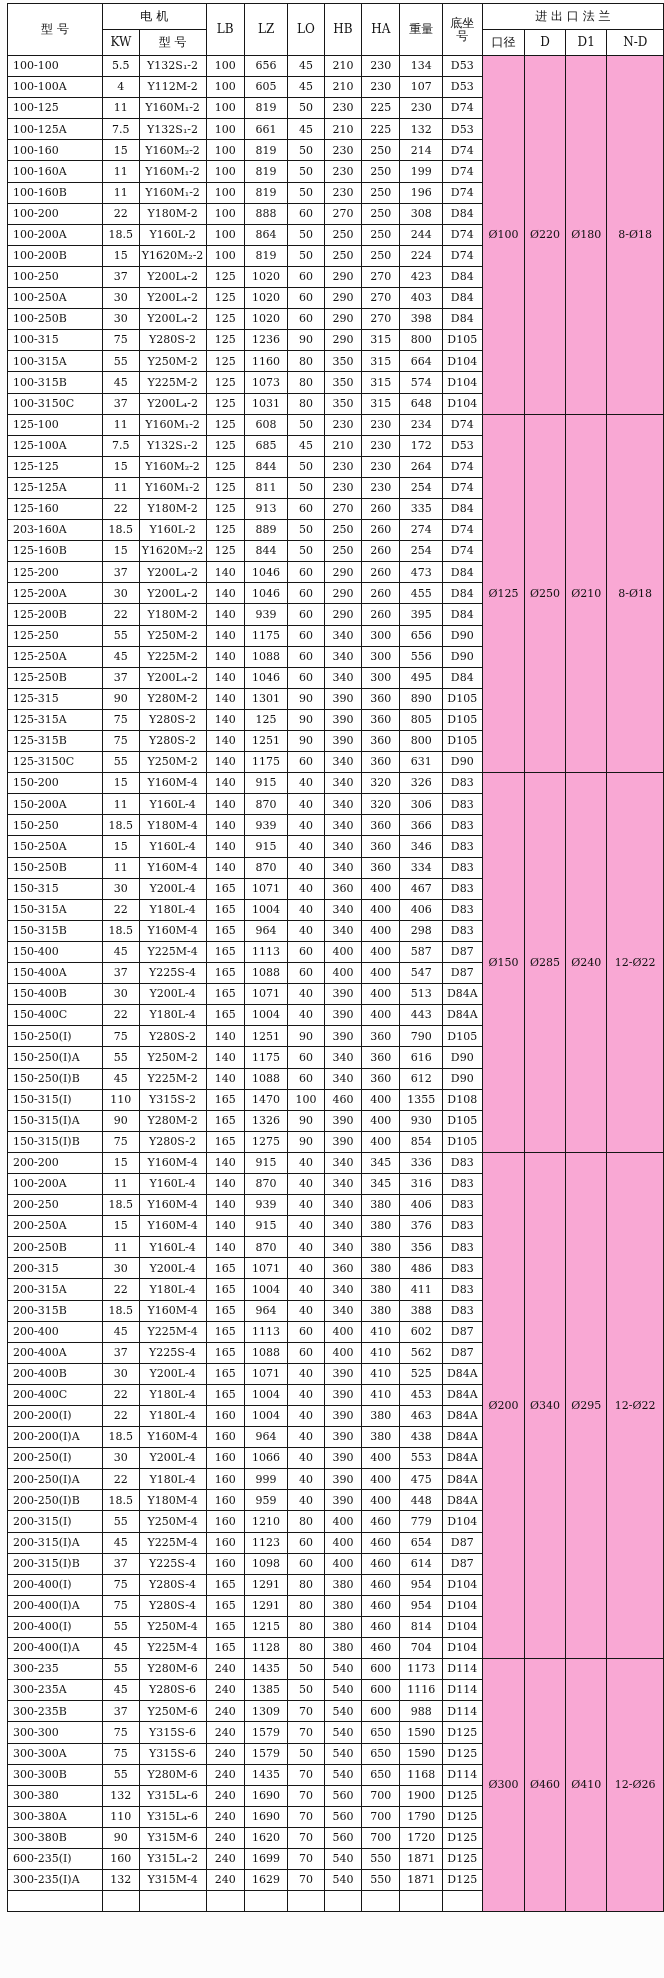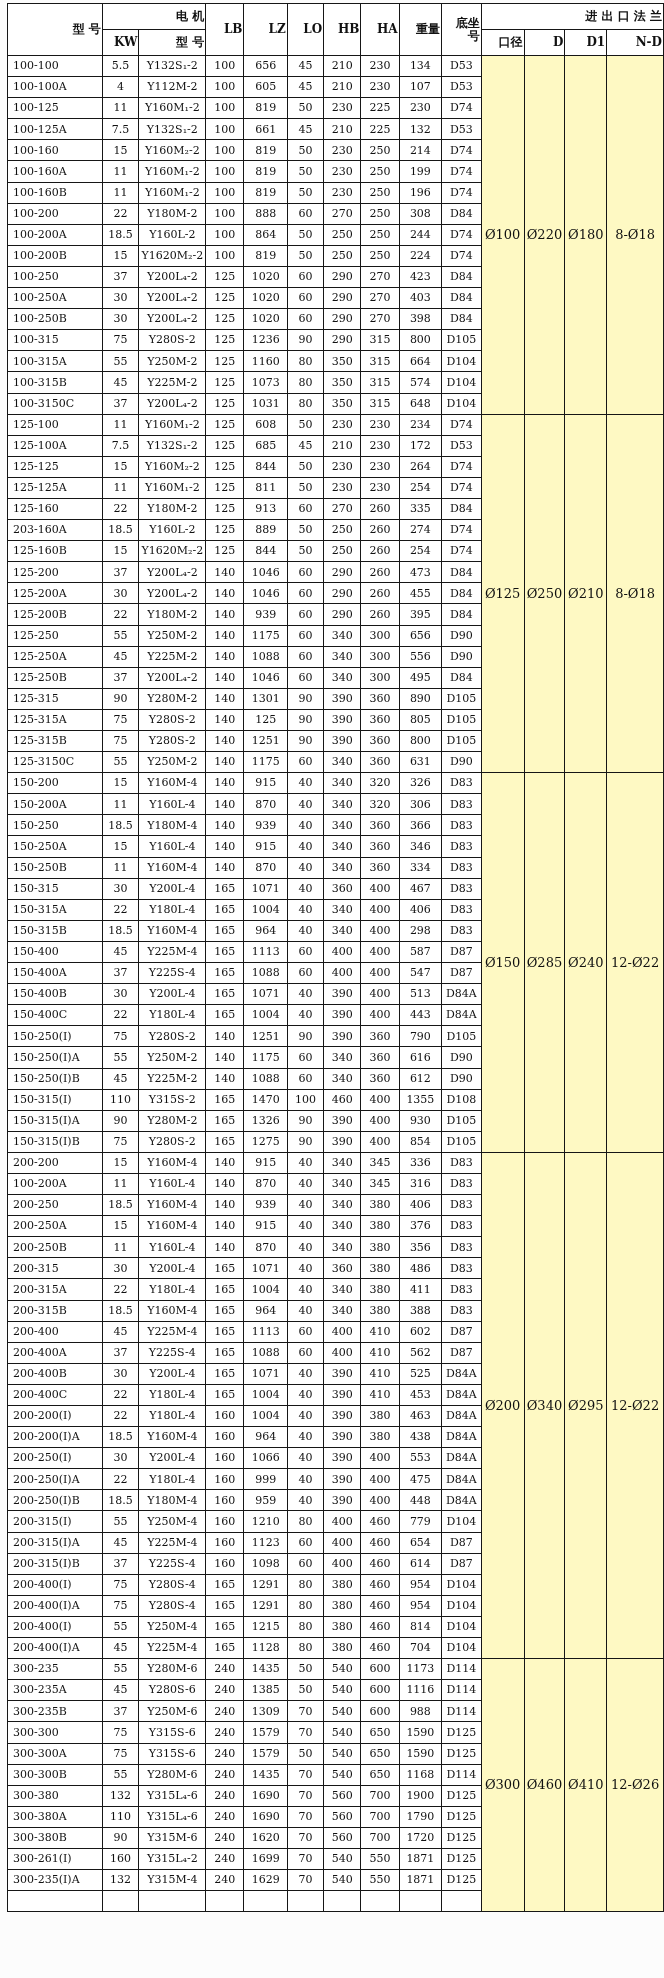--- a/index.html
+++ b/index.html
@@ -20,33 +20,32 @@
     text-align:center;
     vertical-align:middle;
     font-size:11px;
     line-height:1.05;
     padding:0 1px;
     overflow:hidden;
     white-space:nowrap;
   }
   thead th{
     font-size:12px;
-    font-weight:bold;
+    font-weight:normal;
     height:25px;
-    text-align:right;
   }
   th.wrap{white-space:pre-line;}
   tbody td{height:20.1px;}
   td.model{
     text-align:left;
     padding-left:5px;
   }
   td.flange{
-    font-size:13px;
-    background:#fef9c3;
+    font-size:11px;
+    background:#f9a8d4;
   }
 </style>
 </head>
 <body>
 
 <table>
   <colgroup>
     <col style="width:96px">
       <col style="width:37px">
       <col style="width:67px">
@@ -1120,21 +1119,21 @@
         <td>Y315M-6</td>
         <td>240</td>
         <td>1620</td>
         <td>70</td>
         <td>560</td>
         <td>700</td>
         <td>1720</td>
         <td>D125</td>
       </tr>
       <tr>
-        <td class="model">300-261(I)</td>
+        <td class="model">600-235(I)</td>
         <td>160</td>
         <td>Y315L₄-2</td>
         <td>240</td>
         <td>1699</td>
         <td>70</td>
         <td>540</td>
         <td>550</td>
         <td>1871</td>
         <td>D125</td>
       </tr>

